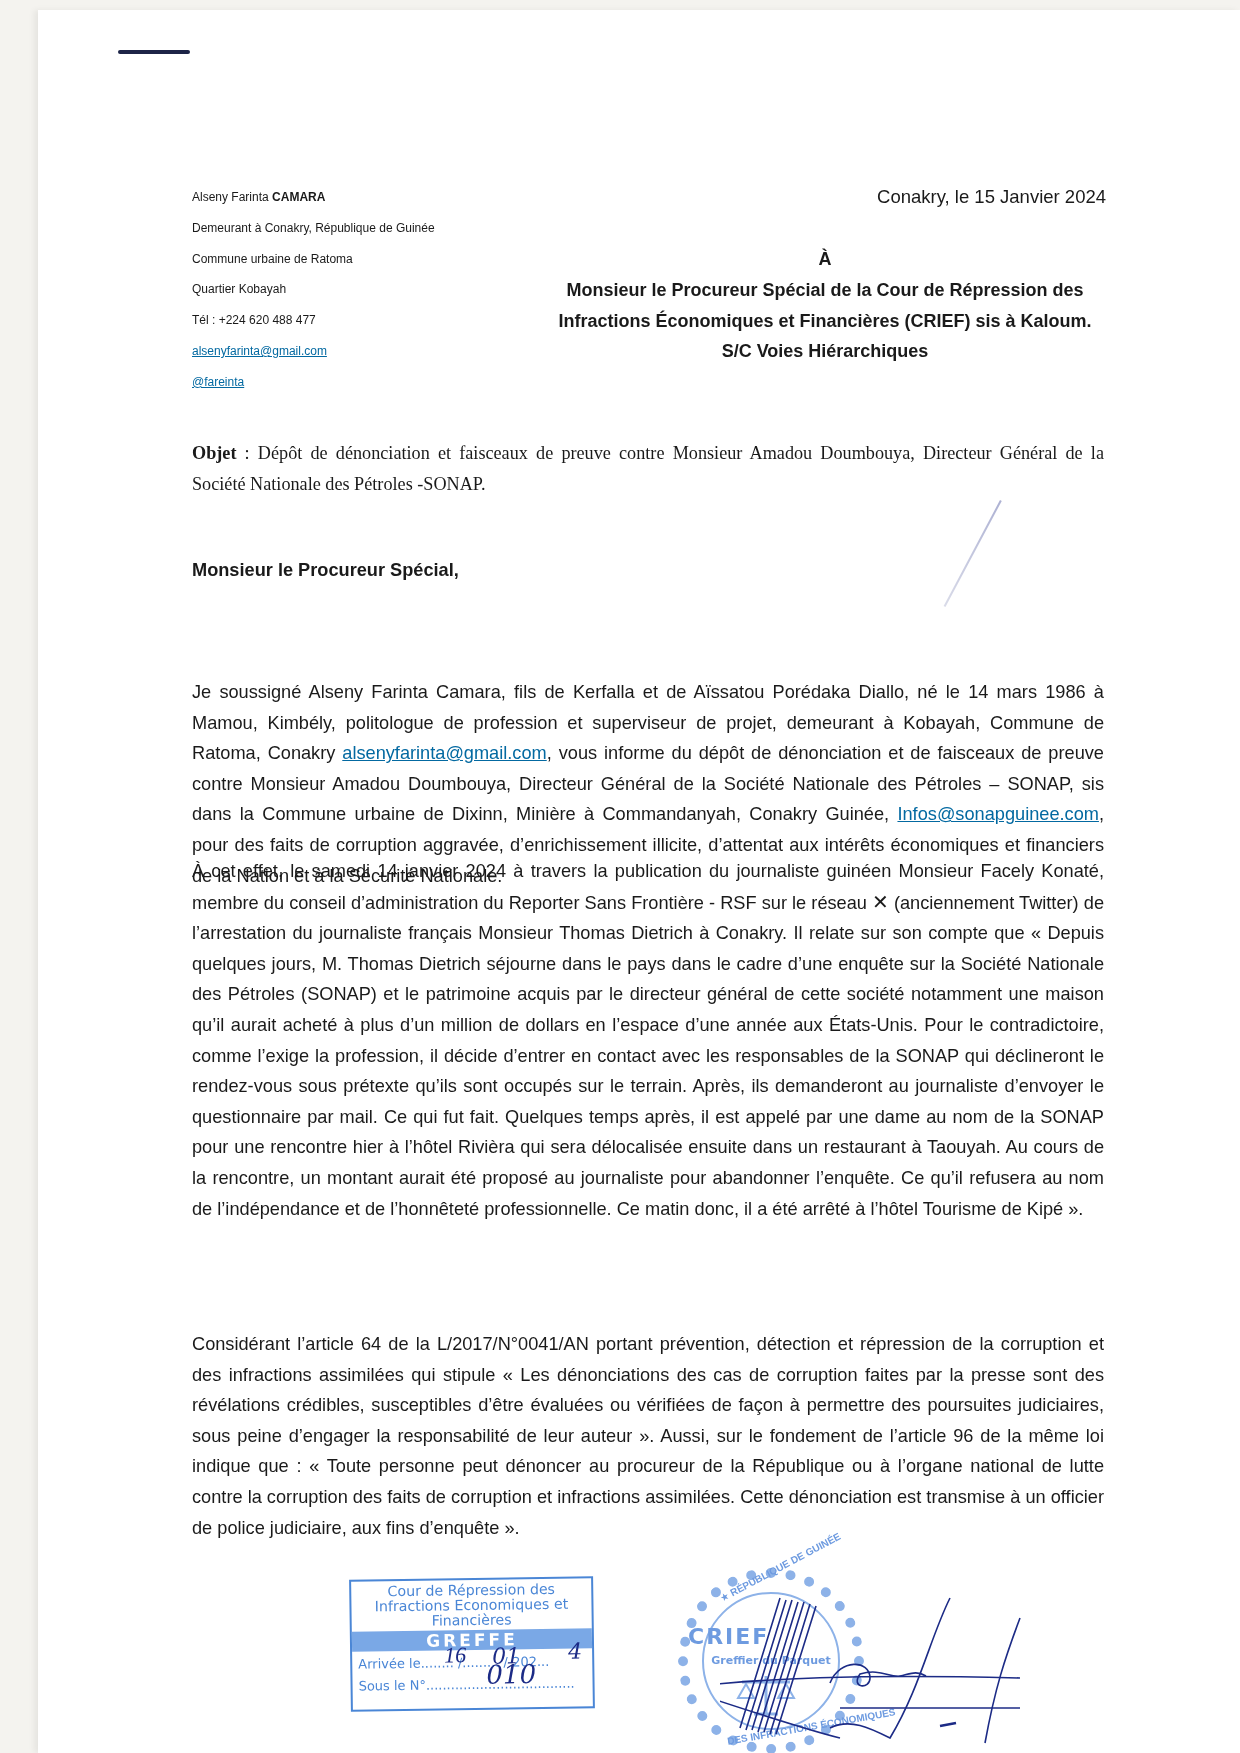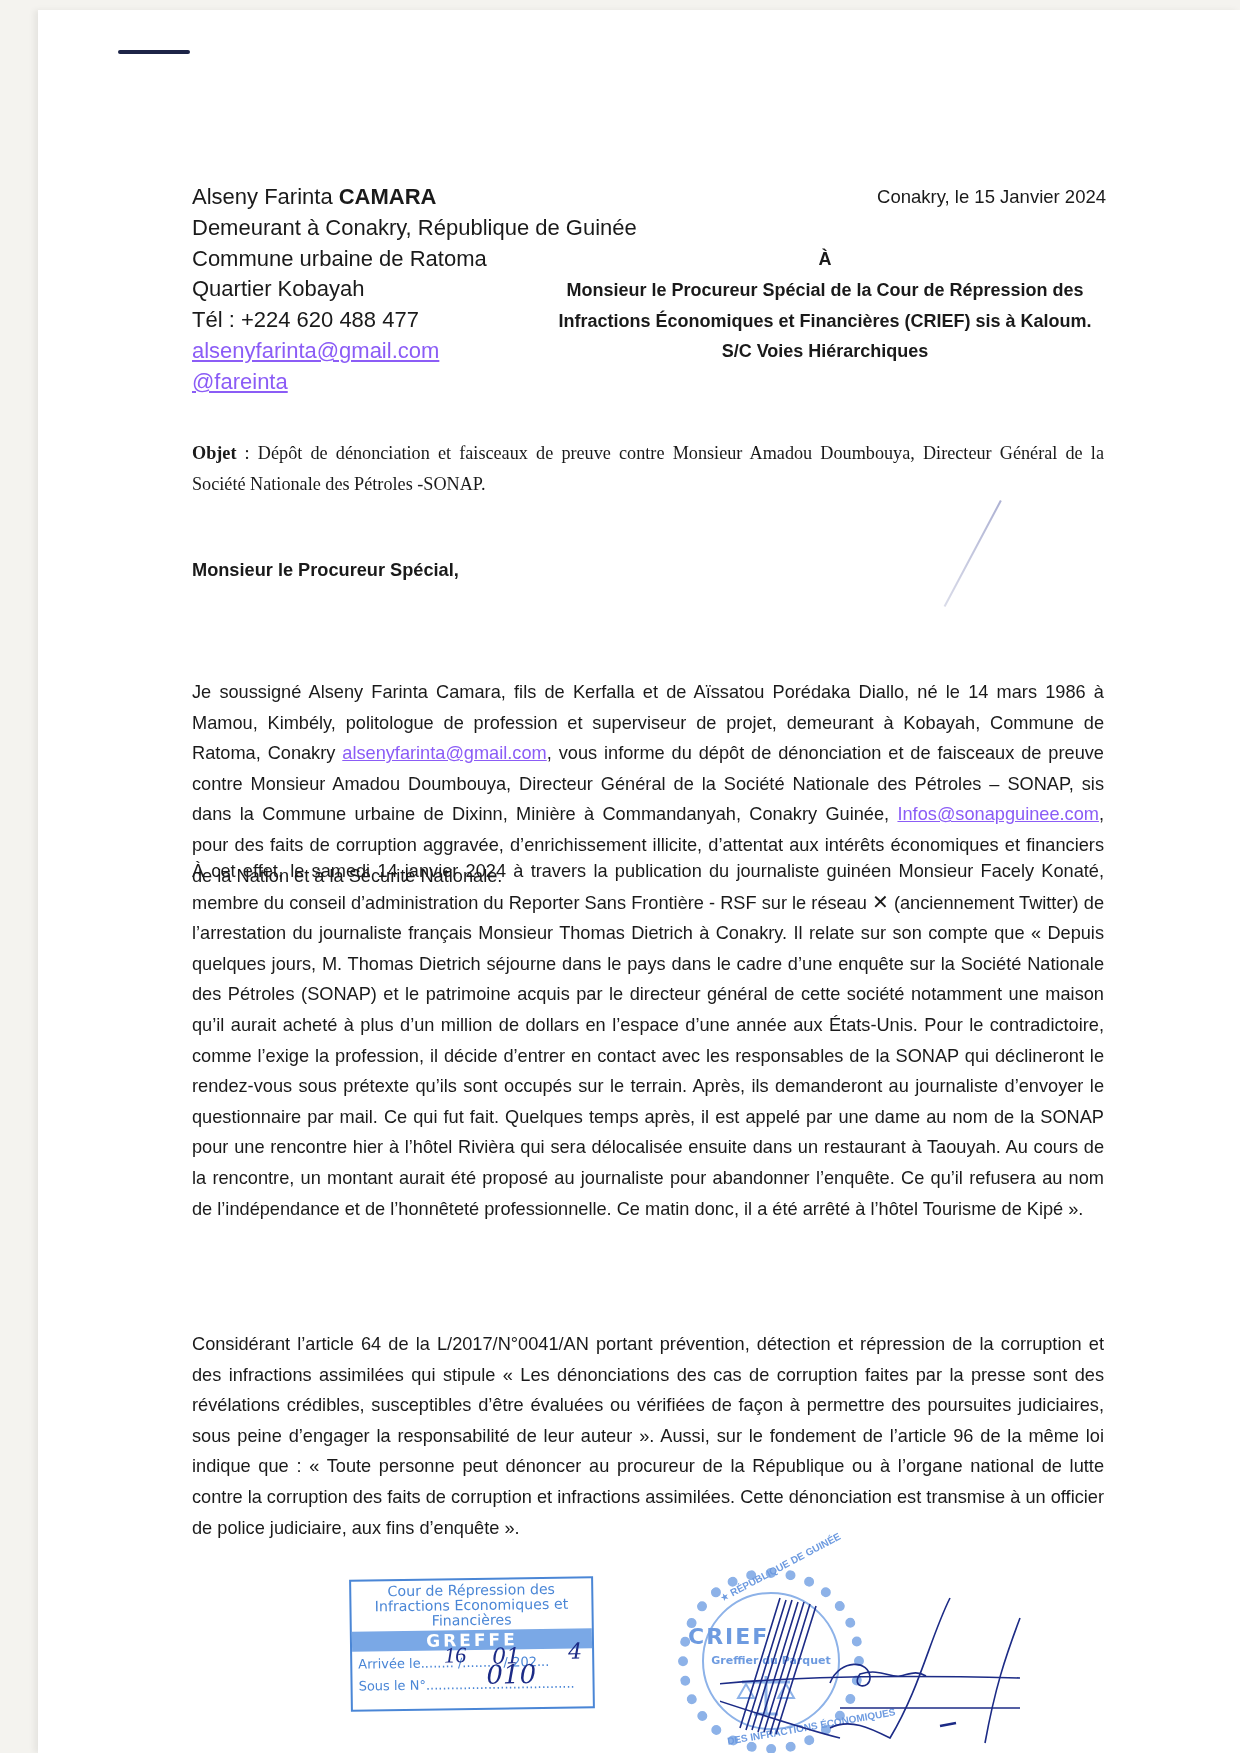--- a/index.html
+++ b/index.html
@@ -11,24 +11,24 @@
   }
   .page {
     position: absolute; left: 38px; top: 10px; width: 1202px; height: 1743px;
     background: #ffffff;
     box-shadow: -4px 0 6px rgba(0,0,0,0.06);
   }
   .top-mark {
     position: absolute; left: 80px; top: 40px; width: 72px; height: 4px;
     background: #1d2447; border-radius: 2px;
   }
-  .sender { position: absolute; left: 192px; top: 182px; font-size: 22px; line-height: 30.8px; }
+  .sender { position: absolute; left: 192px; top: 182px; font-size: 12px; line-height: 30.8px; }
   .sender div { white-space: nowrap; }
   .bold { font-weight: bold; }
-  a.link { color: #8b5cf6; text-decoration: underline; }
+  a.link { color: #0369a1; text-decoration: underline; }
   .date { position: absolute; right: 134px; top: 182px; font-size: 18.5px; line-height: 30.8px; text-align: center; }
   .recipient {
     position: absolute; left: 540px; width: 570px; top: 244px;
     text-align: center; font-weight: bold; font-size: 18px; line-height: 30.8px;
   }
   .recipient div { white-space: nowrap; }
   .body-text {
     position: absolute; left: 192px; width: 912px; font-size: 18.2px; line-height: 30.6px;
     text-align: justify;
   }

